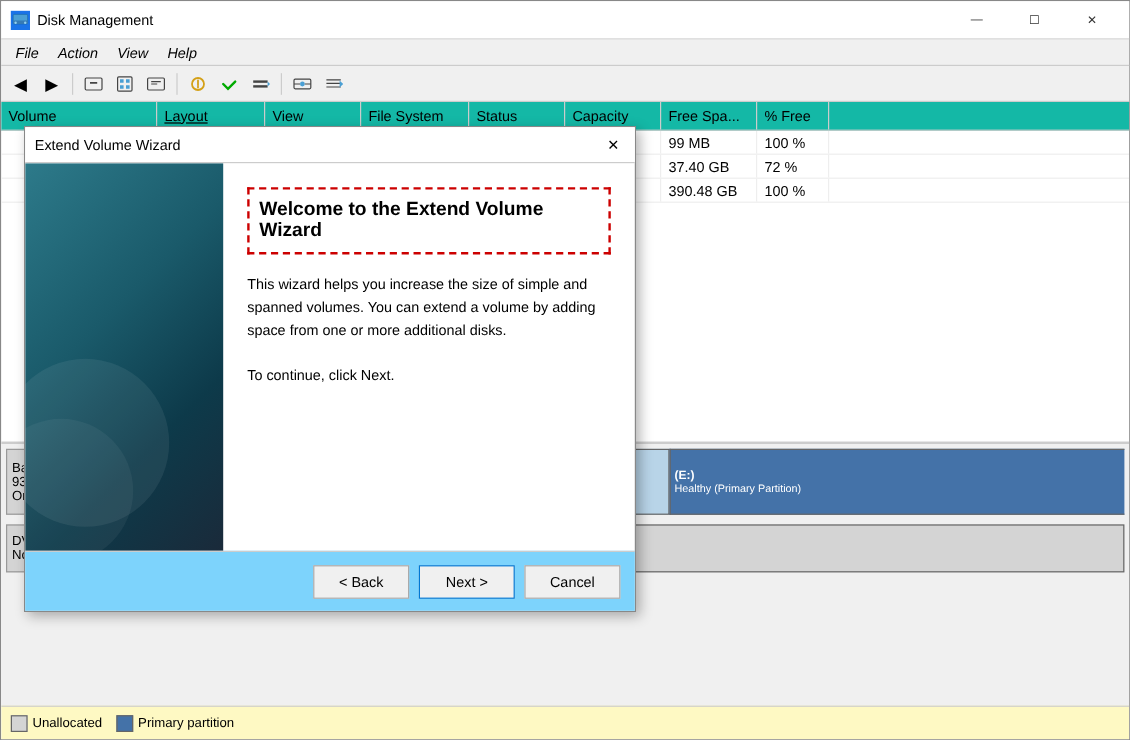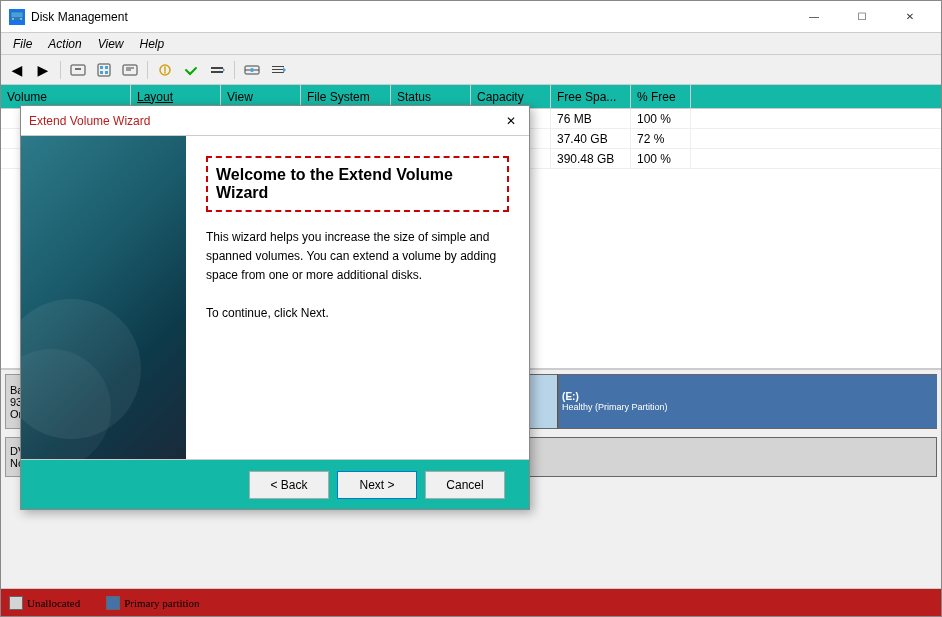--- a/index.html
+++ b/index.html
@@ -235,29 +235,28 @@
       background: #b8d4e8;
     }
 
     .partition-dark {
       background: #1a1a2e;
       color: white;
     }
 
     
     .legend-bar {
-      background: #b91c1c;
+      background: #fef9c3;
       height: 28px;
       border-top: 1px solid #ccc;
       display: flex;
       align-items: center;
       padding: 0 8px;
-      gap: 26px;
+      gap: 12px;
       font-size: 11px;
-      font-family: Liberation Serif, serif;
     }
 
     .legend-item {
       display: flex;
       align-items: center;
       gap: 4px;
     }
 
     .legend-box {
       width: 14px;
@@ -290,21 +289,21 @@
       height: 30px;
       display: flex;
       align-items: center;
       justify-content: space-between;
       padding: 0 8px;
       border-bottom: 1px solid #ccc;
     }
 
     .dialog-title {
       font-size: 12px;
-      color: #b91c1c;
+      color: #000000;
     }
 
     .dialog-close-btn {
       width: 20px;
       height: 20px;
       background: transparent;
       border: none;
       cursor: pointer;
       font-size: 12px;
       display: flex;
@@ -368,27 +367,27 @@
       line-height: 1.6;
       margin-bottom: 20px;
     }
 
     .dialog-instruction {
       font-size: 12px;
       color: #000;
     }
 
     .dialog-footer {
-      background: #14b8a6;
+      background: #7dd3fc;
       height: 50px;
       border-top: 1px solid #ccc;
       display: flex;
       align-items: center;
       justify-content: flex-end;
-      padding: 0 24px;
+      padding: 0 12px;
       gap: 8px;
     }
 
     .dialog-btn {
       min-width: 80px;
       height: 28px;
       padding: 0 12px;
       border: 1px solid #aaa;
       background: #f0f0f0;
       cursor: pointer;
@@ -507,21 +506,21 @@
       </div>
 
       <div class="table-rows">
         <div class="table-row">
           <div class="td th-volume"></div>
           <div class="td th-layout"></div>
           <div class="td th-type"></div>
           <div class="td th-fs"></div>
           <div class="td th-status"></div>
           <div class="td th-capacity"></div>
-          <div class="td th-freespace">76 MB</div>
+          <div class="td th-freespace">99 MB</div>
           <div class="td th-freepct">100 %</div>
         </div>
         <div class="table-row">
           <div class="td th-volume"></div>
           <div class="td th-layout"></div>
           <div class="td th-type"></div>
           <div class="td th-fs"></div>
           <div class="td th-status"></div>
           <div class="td th-capacity"></div>
           <div class="td th-freespace">37.40 GB</div>

